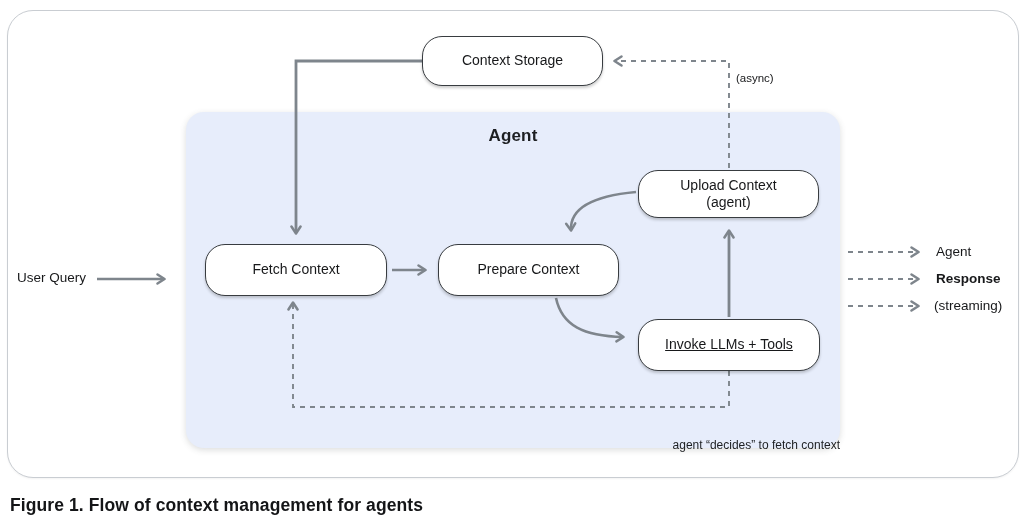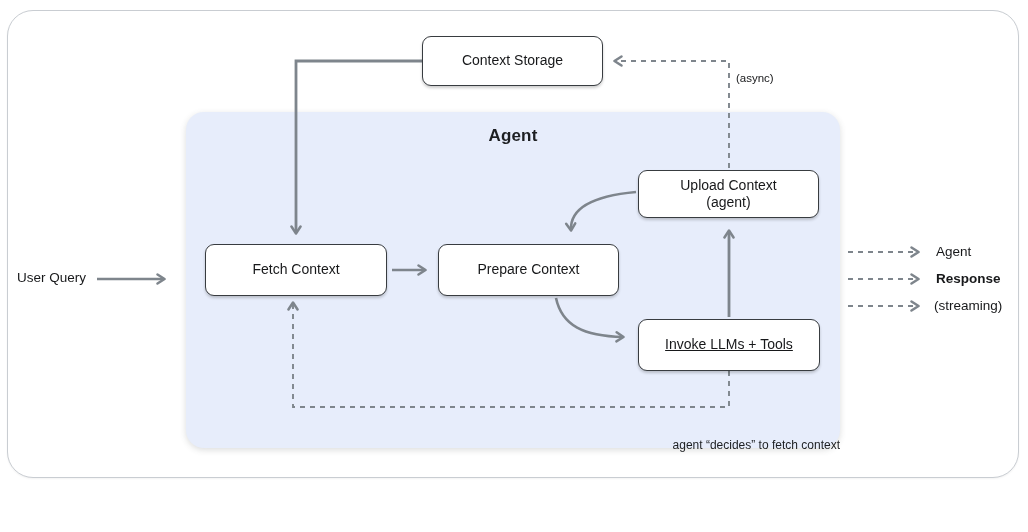--- a/index.html
+++ b/index.html
@@ -42,21 +42,21 @@
   svg.overlay {
     position: absolute;
     left: 0; top: 0;
     z-index: 2;
     pointer-events: none;
   }
   .node {
     position: absolute;
     background: #ffffff;
     border: 1.8px solid #383c40;
-    border-radius: 9px;
+    border-radius: 20px;
     box-shadow: 0 2px 3px rgba(0,0,0,0.20);
     display: flex;
     align-items: center;
     justify-content: center;
     text-align: center;
     font-size: 14px;
     line-height: 1.25;
     color: #17181a;
     z-index: 3;
     box-sizing: border-box;
@@ -158,13 +158,14 @@
   <div class="float-label" id="label-async">(async)</div>
 
   <div class="float-label" id="label-loop-note">agent “decides” to fetch context</div>
 
   <div class="float-label" id="label-out-1">Agent</div>
 
   <div class="float-label" id="label-out-2">Response</div>
 
   <div class="float-label" id="label-out-3">(streaming)</div>
 
+  <div class="caption">Figure 1. Flow of context management for agents</div>
 </div>
 
 </body></html>

